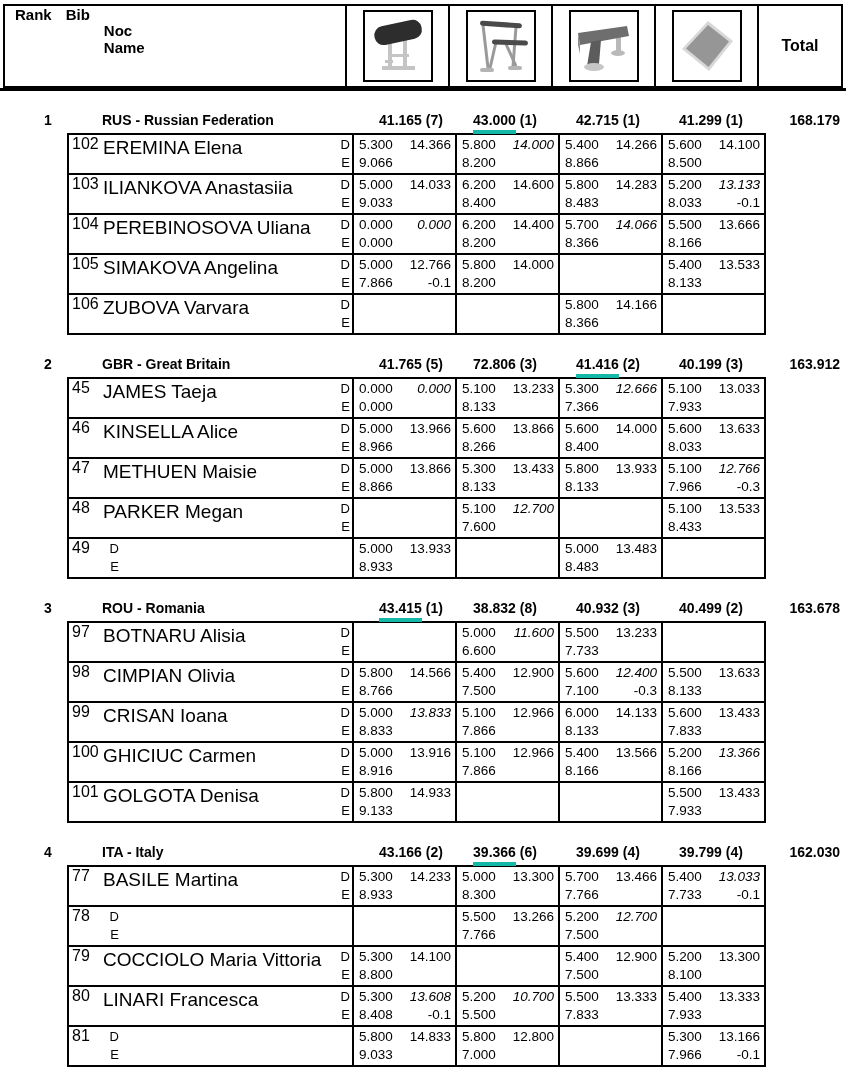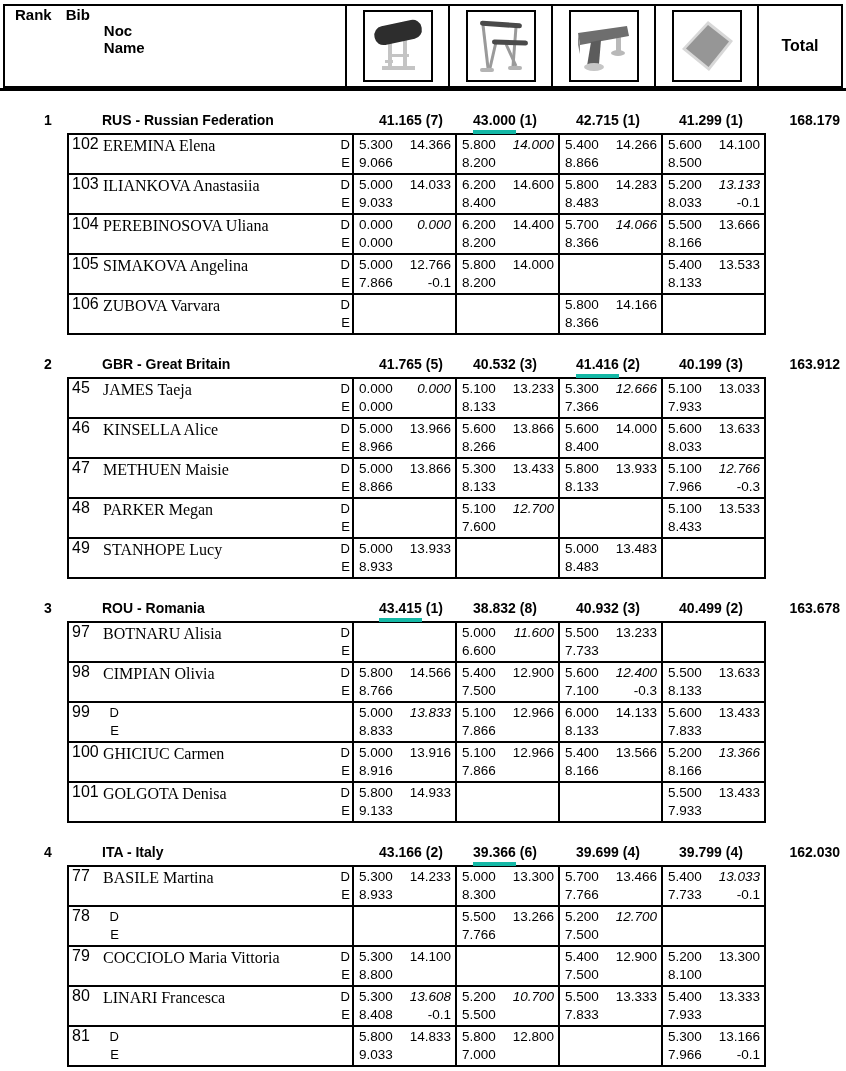--- a/index.html
+++ b/index.html
@@ -24,21 +24,21 @@
   .t-app{position:absolute;width:106px;text-align:center;white-space:nowrap;}
   .t-app.va{left:358px;} .t-app.ub{left:452px;} .t-app.bb{left:555px;} .t-app.fx{left:658px;}
   .t-total{position:absolute;right:6px;width:90px;text-align:right;}
   .underl{border-bottom:4px solid #14b8a6;padding-bottom:0px;display:inline-block;line-height:20px;text-align:center;}
 
   
   .gymnasts{margin-left:67px;width:699px;}
   .g-row{display:flex;border:2px solid #000;margin-top:-2px;height:38px;box-sizing:content-box;}
   .g-left{width:283px;display:flex;}
   .g-bib{width:31px;padding:0 0 0 3px;font-size:16px;}
-  .g-name{flex:1;padding-top:2px;font-size:16px;white-space:nowrap;overflow:hidden;font-family:Liberation Serif, serif;}
+  .g-name{flex:1;padding-top:2px;font-size:19px;white-space:nowrap;overflow:hidden;}
   .g-de{width:16px;text-align:right;padding-right:2px;font-size:13px;line-height:18px;padding-top:1px;display:flex;flex-direction:column;}
   .g-cell{width:92px;border-left:2px solid #000;font-size:13.5px;line-height:18px;padding:1px 4px 0 5px;}
   .sline{display:flex;justify-content:space-between;white-space:nowrap;}
   .f.ital{font-style:italic;}
 </style>
 </head>
 <body>
 
 <div class="page">
 
@@ -383,21 +383,21 @@
     </div>
   </div>
 </div>
   </section>
 
   <section class="team">
     <div class="t-row">
       <span class="t-rank">2</span>
       <span class="t-noc">GBR - Great Britain</span>
       <span class="t-app va"><span class="t-score">41.765</span> <span class="t-rankp">(5)</span></span>
-      <span class="t-app ub"><span class="t-score">40.532</span> <span class="t-rankp">(3)</span></span>
+      <span class="t-app ub"><span class="t-score">72.806</span> <span class="t-rankp">(3)</span></span>
       <span class="t-app bb"><span class="t-score underl">41.416</span> <span class="t-rankp">(2)</span></span>
       <span class="t-app fx"><span class="t-score">40.199</span> <span class="t-rankp">(3)</span></span>
       <span class="t-total">163.912</span>
     </div>
     <div class="gymnasts">
   <div class="g-row">
     <div class="g-left">
       <span class="g-bib">45</span>
       <span class="g-name">JAMES Taeja</span>
       <span class="g-de">
@@ -596,21 +596,20 @@
       <div class="sline">
                 <span class="e">8.433</span>
                 <span class="p"></span>
               </div>
     </div>
   </div>
 
   <div class="g-row">
     <div class="g-left">
       <span class="g-bib">49</span>
-      <span class="g-name">STANHOPE Lucy</span>
       <span class="g-de">
         <span>D</span>
         <span>E</span>
       </span>
     </div>
     <div class="g-cell">
       <div class="sline">
                 <span class="d">5.000</span>
                 <span class="f">13.933</span>
               </div>
@@ -762,20 +761,21 @@
       <div class="sline">
                 <span class="e">8.133</span>
                 <span class="p"></span>
               </div>
     </div>
   </div>
 
   <div class="g-row">
     <div class="g-left">
       <span class="g-bib">99</span>
+      <span class="g-name">CRISAN Ioana</span>
       <span class="g-de">
         <span>D</span>
         <span>E</span>
       </span>
     </div>
     <div class="g-cell">
       <div class="sline">
                 <span class="d">5.000</span>
                 <span class="f ital">13.833</span>
               </div>

